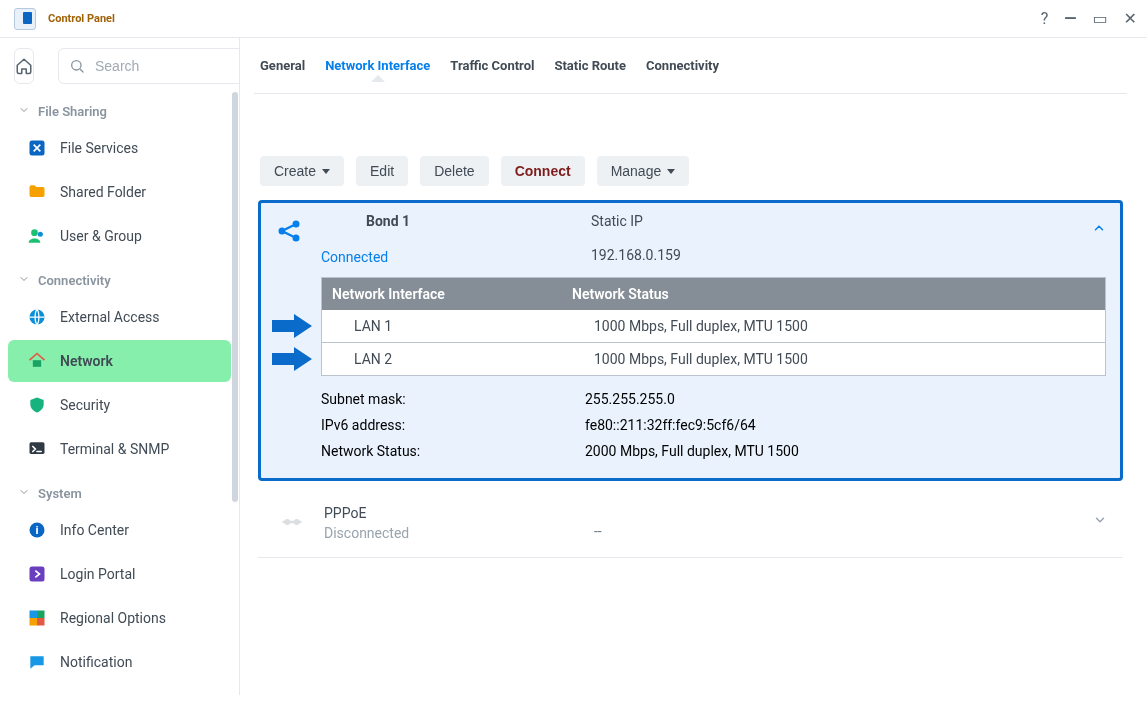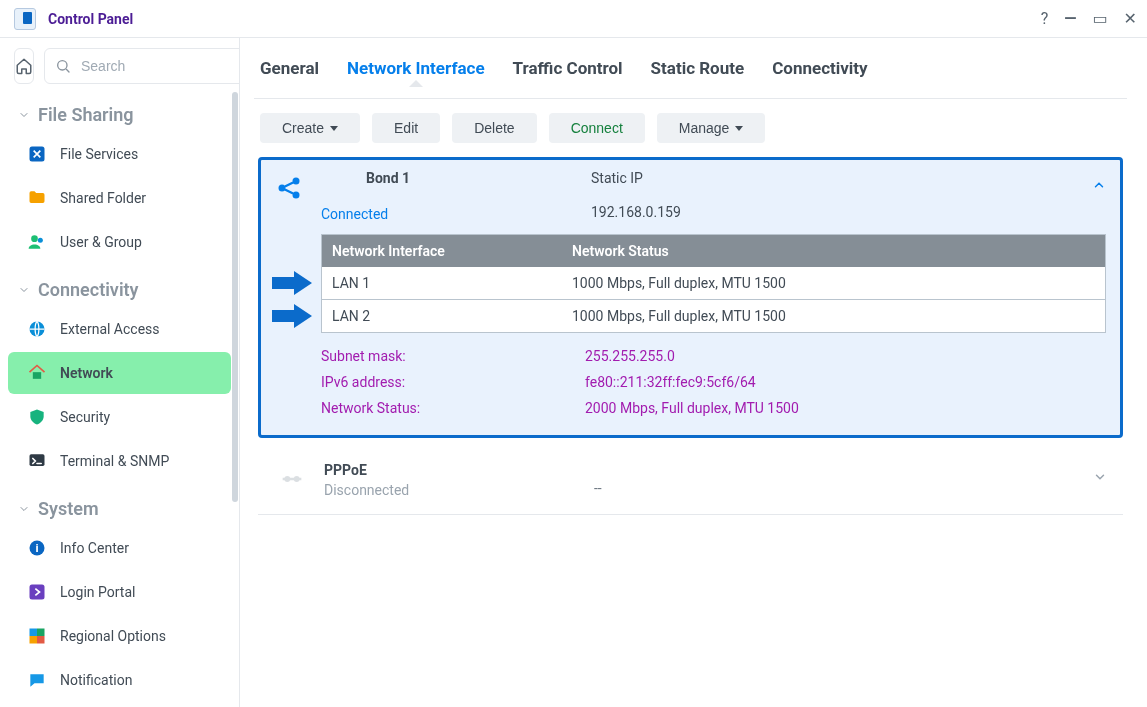--- a/index.html
+++ b/index.html
@@ -22,77 +22,77 @@
   }
   .titlebar .app-icon {
     width: 22px; height: 22px; margin-right: 12px;
     background: #e8f1fa; border: 1px solid #b6c9e0; border-radius: 3px;
     position: relative;
   }
   .titlebar .app-icon::after {
     content:""; position:absolute; right:3px; top:3px; width:9px; height:12px;
     background:#0a66c2; border-radius:1px;
   }
-  .titlebar .title { font-weight: 700; color:#4c1d95; font-size: 14px; }
+  .titlebar .title { font-weight: 700; color:#a16207; font-size: 11px; }
   .win-controls { margin-left:auto; display:flex; gap:16px; color:#57636e; }
   .win-controls span { cursor:default; font-size:16px; }
 
   .layout { display:flex; height: calc(707px - 38px); }
   .sidecol {
     width: 240px;
     border-right: 1px solid #e5e8ec;
     display:flex; flex-direction:column;
     padding-top:10px;
     overflow:hidden;
   }
-  .side-top { display:flex; gap:10px; padding:0 14px 6px 14px; align-items:center; }
+  .side-top { display:flex; gap:24px; padding:0 14px 6px 14px; align-items:center; }
   .home-btn {
     width:36px; height:36px; border:1px solid #e5e8ec; border-radius:6px;
     display:flex; align-items:center; justify-content:center; color:#57636e;
   }
   .search-box {
     flex:1; height:36px; border:1px solid #e5e8ec; border-radius:6px;
     display:flex; align-items:center; gap:8px; padding:0 10px; color:#8a949e;
   }
   .search-box input {
     border:none; outline:none; flex:1; font-size:14px; color:#414b55; background:transparent;
   }
   .search-box input::placeholder { color:#a0aab4; }
 
   .side-scroll { overflow-y:auto; flex:1; padding-bottom:10px; }
   .sect-head {
-    display:flex; align-items:center; gap:8px;
-    padding: 14px 18px 6px; color:#8a949e; font-weight:600; font-size:18px;
+    display:flex; gap:8px;
+    padding: 14px 18px 6px; color:#8a949e; font-weight:600; font-size:13px;
   }
   .sect-head .chev { transform: rotate(180deg); }
   .nav-item {
     display:flex; align-items:center; gap:12px;
     padding: 10px 14px 10px 18px; color:#414b55; cursor:default; border-radius:6px; margin: 2px 8px;
   }
   .nav-item.active { background:#86efac; font-weight:600; }
   .nav-icon { width:22px; height:22px; display:inline-flex; align-items:center; justify-content:center; }
 
   .main { flex:1; padding: 0 20px 0 14px; overflow:auto; position:relative; }
   .tabs {
-    display:flex; gap:28px; padding: 20px 6px 12px 6px; border-bottom:1px solid #e5e8ec;
-    font-weight:700; color:#414b55; font-size:17px;
+    display:flex; gap:20px; padding: 20px 6px 12px 6px; border-bottom:1px solid #e5e8ec;
+    font-weight:700; color:#414b55; font-size:13px;
   }
   .tab { position:relative; padding-bottom:8px; }
   .tab.active { color:#057feb; }
   .tab.active::after {
     content:""; position:absolute; left:50%; bottom:-1px; transform:translateX(-50%);
     width:0;height:0;border-left:7px solid transparent;border-right:7px solid transparent;border-bottom:7px solid #e5e8ec;
   }
   .toolbar { display:flex; gap:12px; padding: 14px 6px; }
   .btn {
     background:#eef1f4; border:none; border-radius:4px;
-    padding:7px 22px; font-size:14px; color:#414b55; cursor:default;
-    display:inline-flex; align-items:center; gap:6px;
-  }
-  .btn.disabled { color:#15803d; }
+    padding:7px 14px; font-size:14px; color:#414b55; cursor:default;
+    display:inline-flex; align-items:center; gap:6px;margin-top:48px;
+  }
+  .btn.disabled { color:#7f1d1d;font-weight:bold; }
   .caret-dn { width:0;height:0;border-left:4px solid transparent;border-right:4px solid transparent;border-top:5px solid currentColor; }
 
   .card {
     border: 3px solid #0b6bcb;
     border-radius: 4px;
     background:#e9f2fd;
     margin: 0 4px 14px 4px;
   }
   .card-head {
     display:flex; align-items:flex-start; gap:18px;
@@ -113,40 +113,40 @@
 
   .iface-table {
     margin: 0 14px 10px 60px;
     border:1px solid #b9c4ce;
     border-bottom: none;
     background:#fff;
   }
   .iface-head {
     display:flex; background:#858e96; color:#fff; font-weight:600;
   }
-  .iface-row { display:flex; border-bottom:1px solid #b9c4ce; position:relative; }
+  .iface-row { display:flex; border-bottom:1px solid #b9c4ce; position:relative;padding-left:22px; }
   .iface-cell { padding:8px 10px; }
   .c1 { width: 240px; }
   .c2 { flex:1; }
   .row-arrow {
     position:absolute; left:-52px; top:2px;
   }
   .arrow-svg { width:44px; height:28px; }
 
   .detail-rows { margin: 6px 14px 14px 60px; }
-  .detail-row { display:flex; padding:5px 0; color:#a21caf; }
+  .detail-row { display:flex; padding:5px 0; color:#000000; }
   .dk { width:264px; }
 
   .pppoe {
     display:flex; align-items:center; gap:18px;
     padding: 10px 16px 16px 20px;
     border-bottom:1px solid #e5e8ec; margin:0 4px; position:relative;
   }
   .pppoe .icon { opacity:0.35; }
-  .pppoe .ptitle { font-weight:700; color:#414b55; }
+  .pppoe .ptitle { font-weight:400; color:#414b55; }
   .pppoe .psub { color:#9aa4ae; margin-top:4px; }
   .pppoe .dash { color:#6d7882; }
   .pppoe .chev { position:absolute; right:16px; top:18px; color:#9aa4ae; }
 
   .vscroll-indicator {
     position:absolute; right:-4px; top:60px; width:6px; height:440px;
     background:#cfd6dd; border-radius:3px;
   }
   .sidecol-wrap { position:relative; }
   .sidecol-wrap .vscroll-indicator { right:2px; top:54px; height:410px; }

